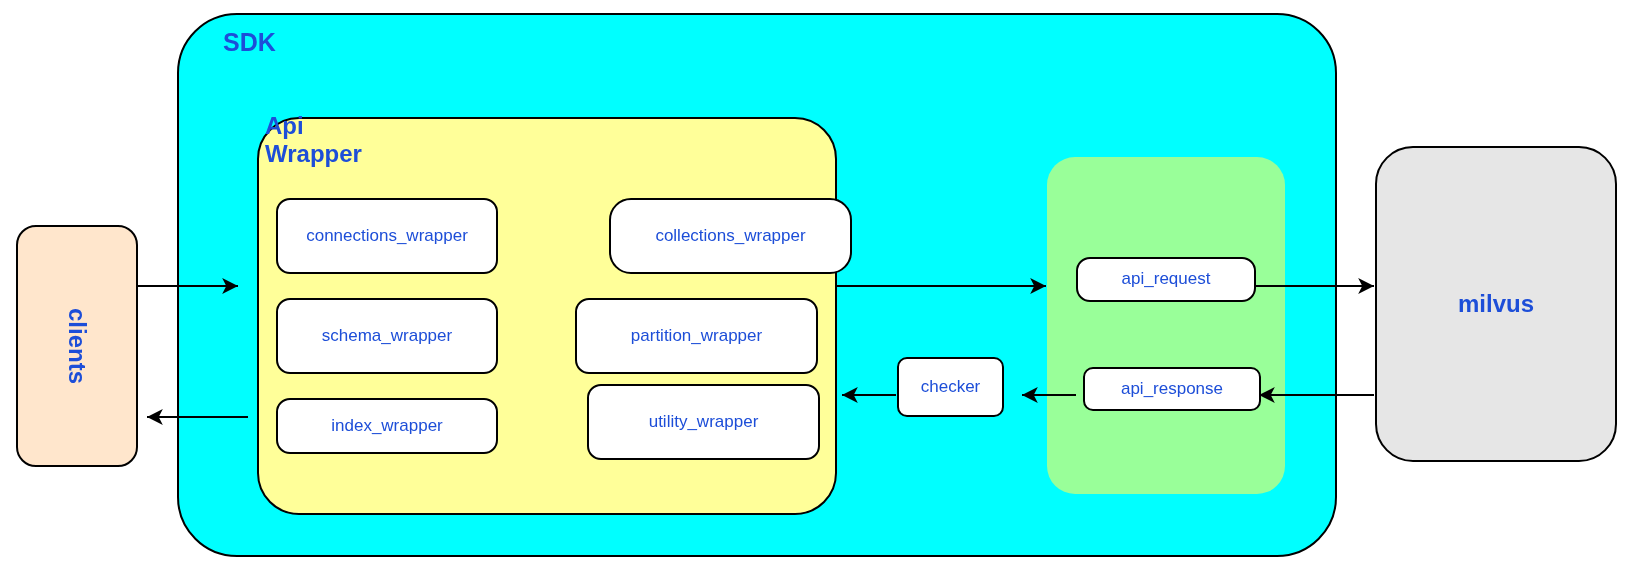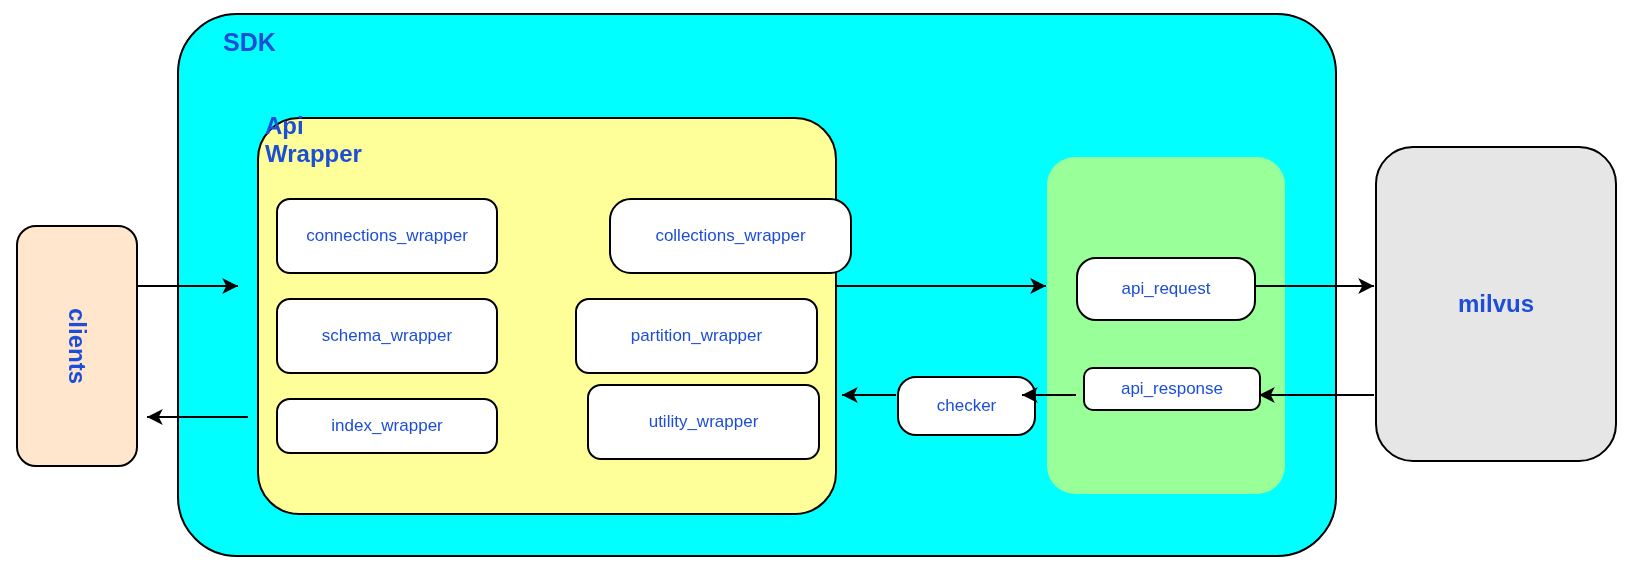--- a/index.html
+++ b/index.html
@@ -62,23 +62,23 @@
     left:1375px;top:146px;width:242px;height:316px;
     background:#E6E6E6;border-radius:38px;
     font-weight:bold;font-size:24px;
   }
   #w-connections{left:276px;top:198px;width:222px;height:76px;border-radius:14px;}
   #w-collections{left:575px;top:198px;width:243px;height:76px;border-radius:22px;margin-left:34px;}
   #w-schema{left:276px;top:298px;width:222px;height:76px;border-radius:14px;}
   #w-partition{left:575px;top:298px;width:243px;height:76px;border-radius:14px;text-align:right;}
   #w-index{left:276px;top:398px;width:222px;height:56px;border-radius:14px;}
   #w-utility{left:575px;top:384px;width:233px;height:76px;border-radius:14px;margin-left:12px;}
-  #g-request{left:1076px;top:257px;width:180px;height:64px;border-radius:20px;}
+  #g-request{left:1076px;top:257px;width:180px;height:45px;border-radius:14px;}
   #g-response{left:1083px;top:367px;width:178px;height:44px;border-radius:10px;}
-  #checker-box{left:897px;top:376px;width:139px;height:60px;border-radius:19px;}
+  #checker-box{left:897px;top:357px;width:107px;height:60px;border-radius:10px;}
   #arrow-layer{
     position:absolute;left:0;top:0;width:1634px;height:574px;
     pointer-events:none;
     z-index:50;
   }
 </style>
 </head>
 <body>
 
 <div id="canvas">

